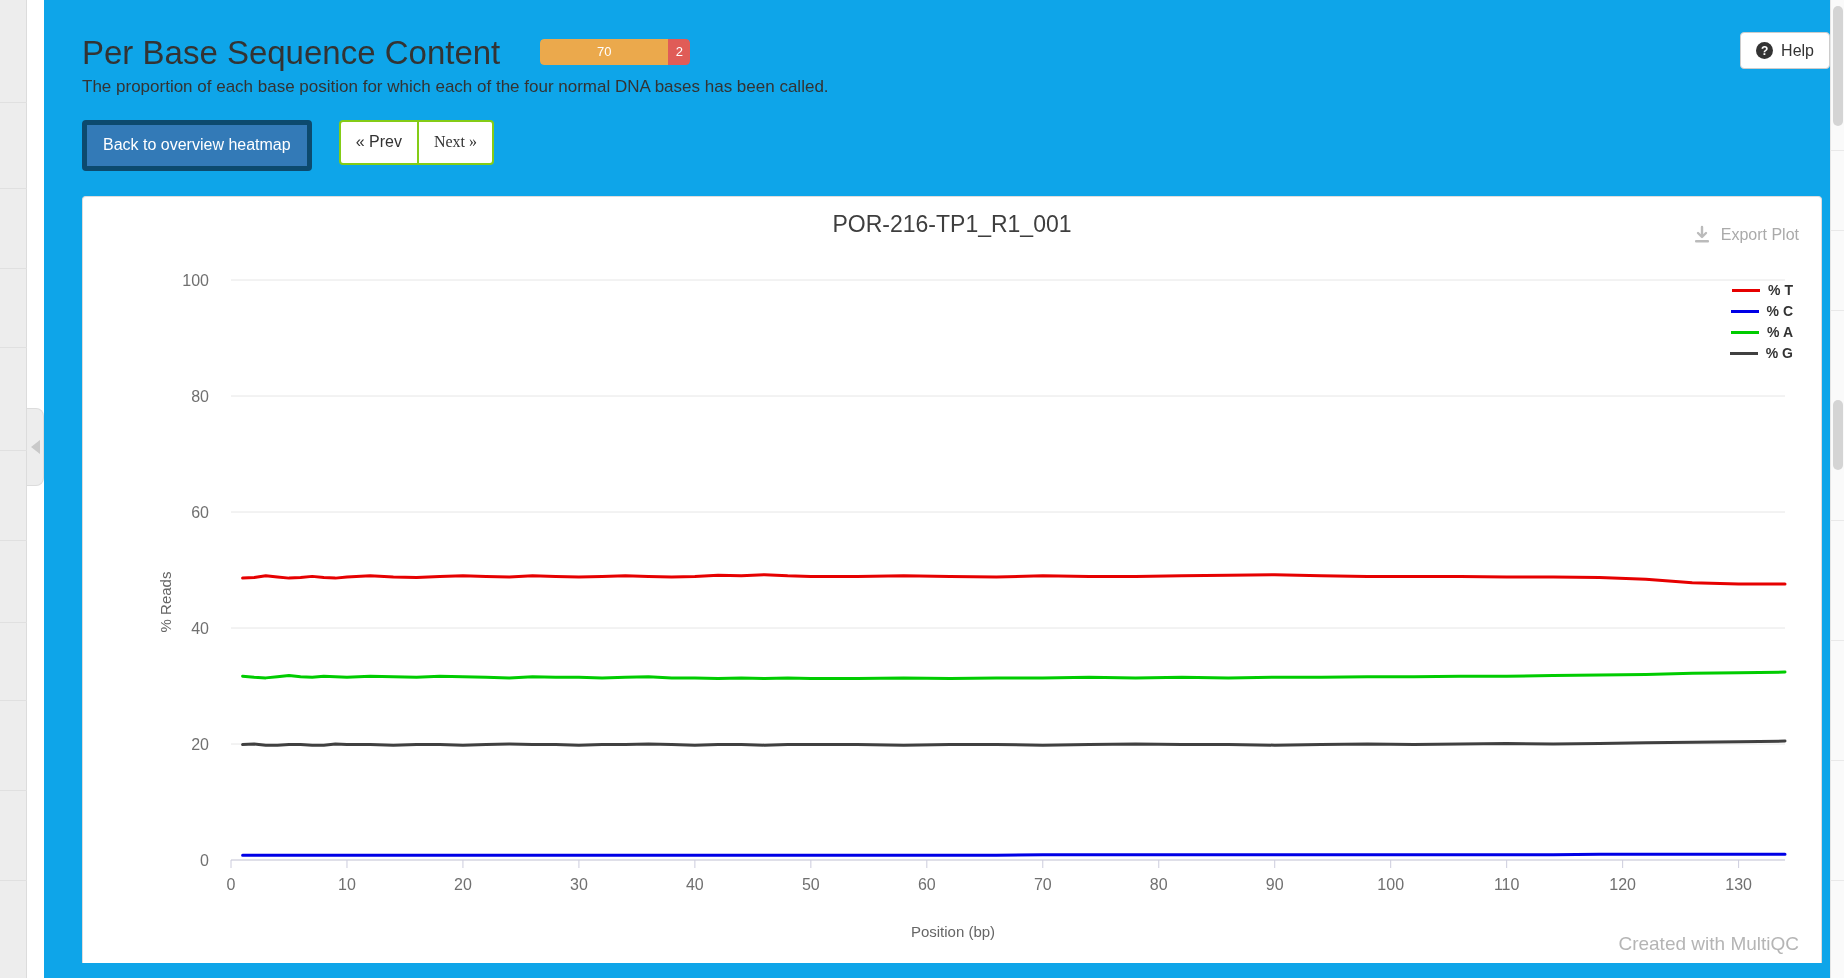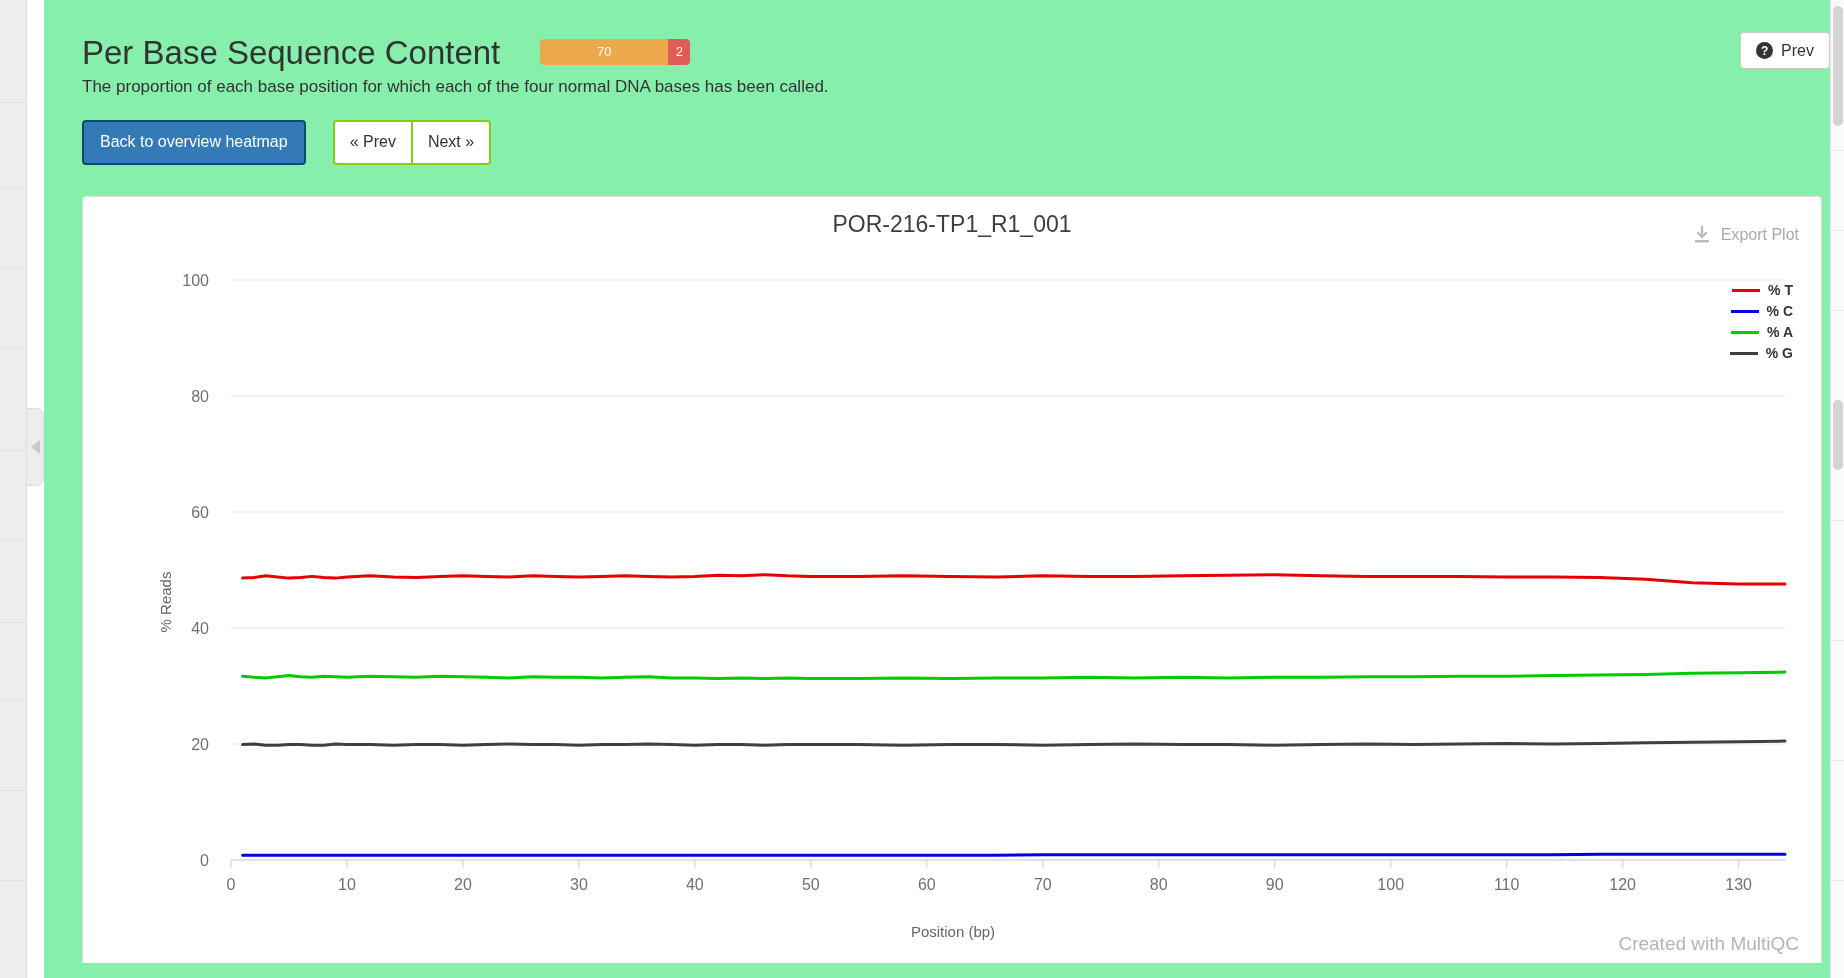--- a/index.html
+++ b/index.html
@@ -39,21 +39,21 @@
     border-top: 7px solid transparent;
     border-bottom: 7px solid transparent;
     border-right: 9px solid #c9c9c9;
   }
 
   
   #main {
     position: absolute;
     left: 44px; top: 0;
     width: 1786px; height: 978px;
-    background: #86efac;
+    background: #0ea5e9;
   }
 
   
   #module-header {
     position: absolute;
     left: 38px; top: 28px;
     width: 1740px;
   }
   #title-row {
     display: flex; align-items: center;
@@ -115,21 +115,21 @@
   }
 
   
   #button-bar {
     position: absolute;
     left: 38px; top: 120px;
     display: flex; align-items: flex-start;
   }
   #back-button {
     background: #337ab7;
-    border: 2px solid #0c4a6e;
+    border: 5px solid #0c4a6e;
     color: #fff;
     font-size: 16px;
     padding: 10px 16px;
     border-radius: 4px;
     cursor: pointer;
     line-height: 1.3;
   }
   .btn-group {
     display: flex;
     margin-left: 27px;
@@ -137,21 +137,21 @@
   .btn-default {
     background: #fff;
     border: 2px solid #84cc16;
     color: #333;
     font-size: 16px;
     padding: 10px 15px;
     cursor: pointer;
     line-height: 1.3;
   }
   .btn-default.first { border-radius: 4px 0 0 4px; }
-  .btn-default.last  { border-radius: 0 4px 4px 0; border-left: none; }
+  .btn-default.last  { border-radius: 0 4px 4px 0; border-left: none; font-family: Liberation Serif, serif; }
 
   
   #plot-panel {
     position: absolute;
     left: 38px; top: 196px;
     width: 1740px; height: 767px;
     border: 1px solid #ddd;
     border-bottom: none;
     border-radius: 4px 4px 0 0;
     background: #fff;
@@ -257,21 +257,21 @@
       <div id="status-badge-wrap">
         <div class="badge-seg" id="badge-pass" style="width:128px">70</div>
         <div class="badge-seg" id="badge-fail" style="width:22px">2</div>
       </div>
     </div>
     <div id="module-desc">The proportion of each base position for which each of the four normal DNA bases has been called.</div>
   </div>
 
   <button id="help-button">
     <span class="q-icon">?</span>
-    <span>Prev</span>
+    <span>Help</span>
   </button>
 
   <div id="button-bar">
     <button id="back-button">Back to overview heatmap</button>
     <div class="btn-group">
       <button class="btn-default first">« Prev</button>
       <button class="btn-default last">Next »</button>
     </div>
   </div>
 

